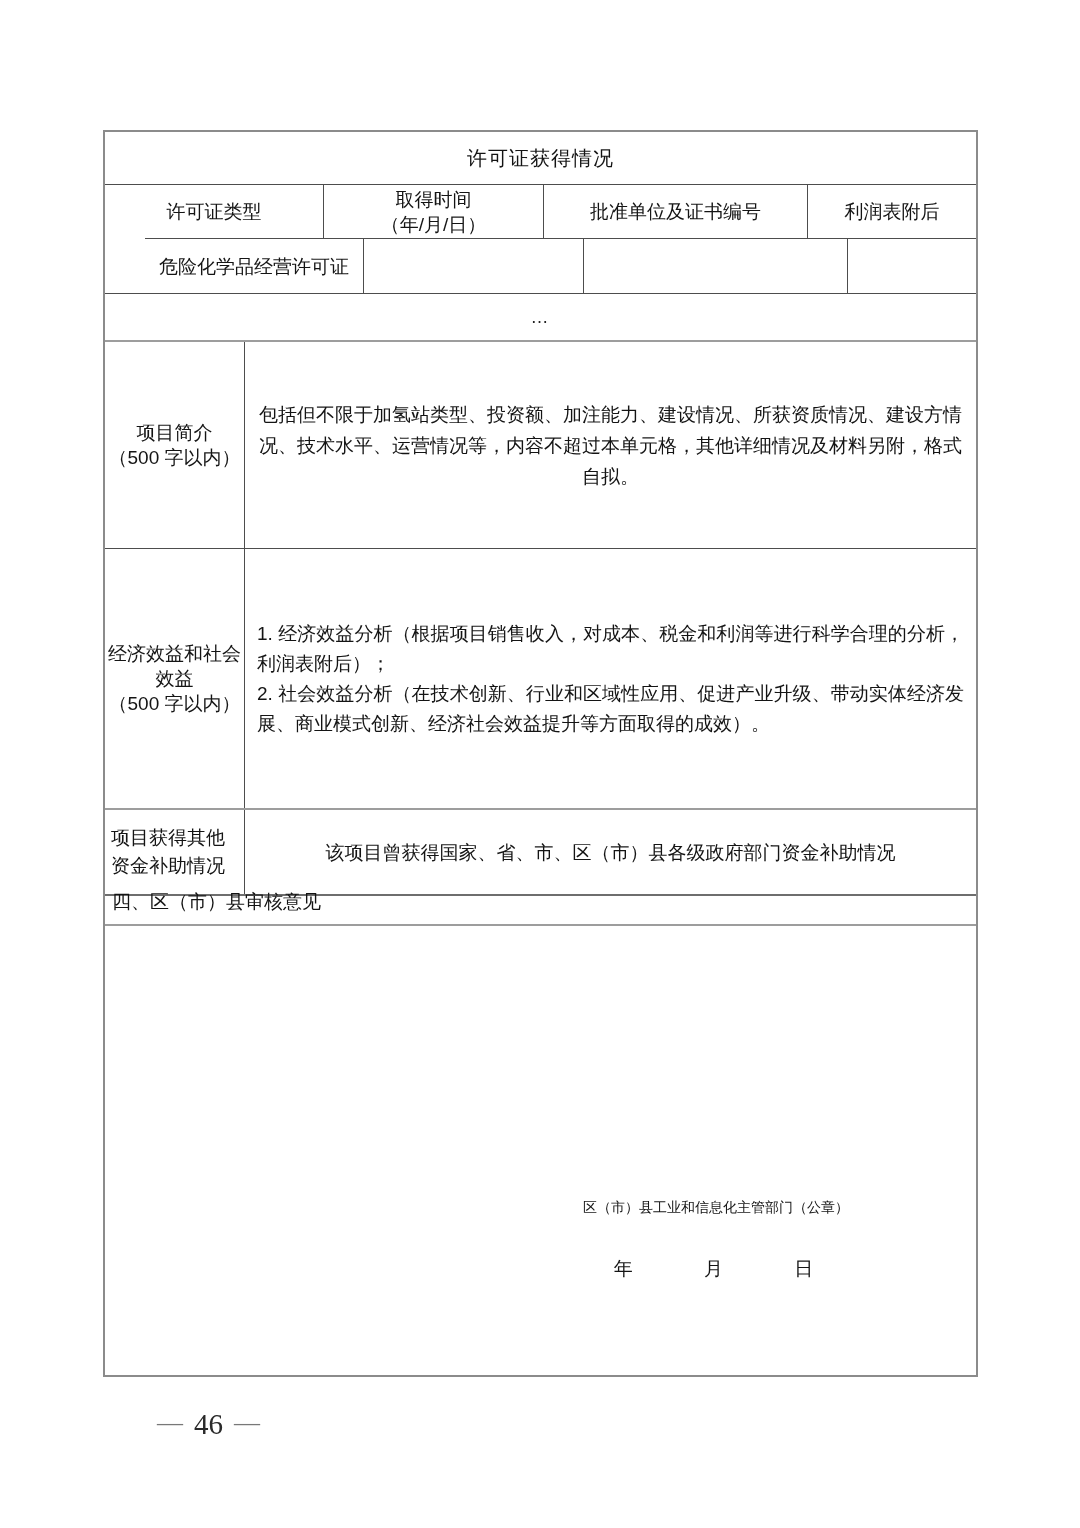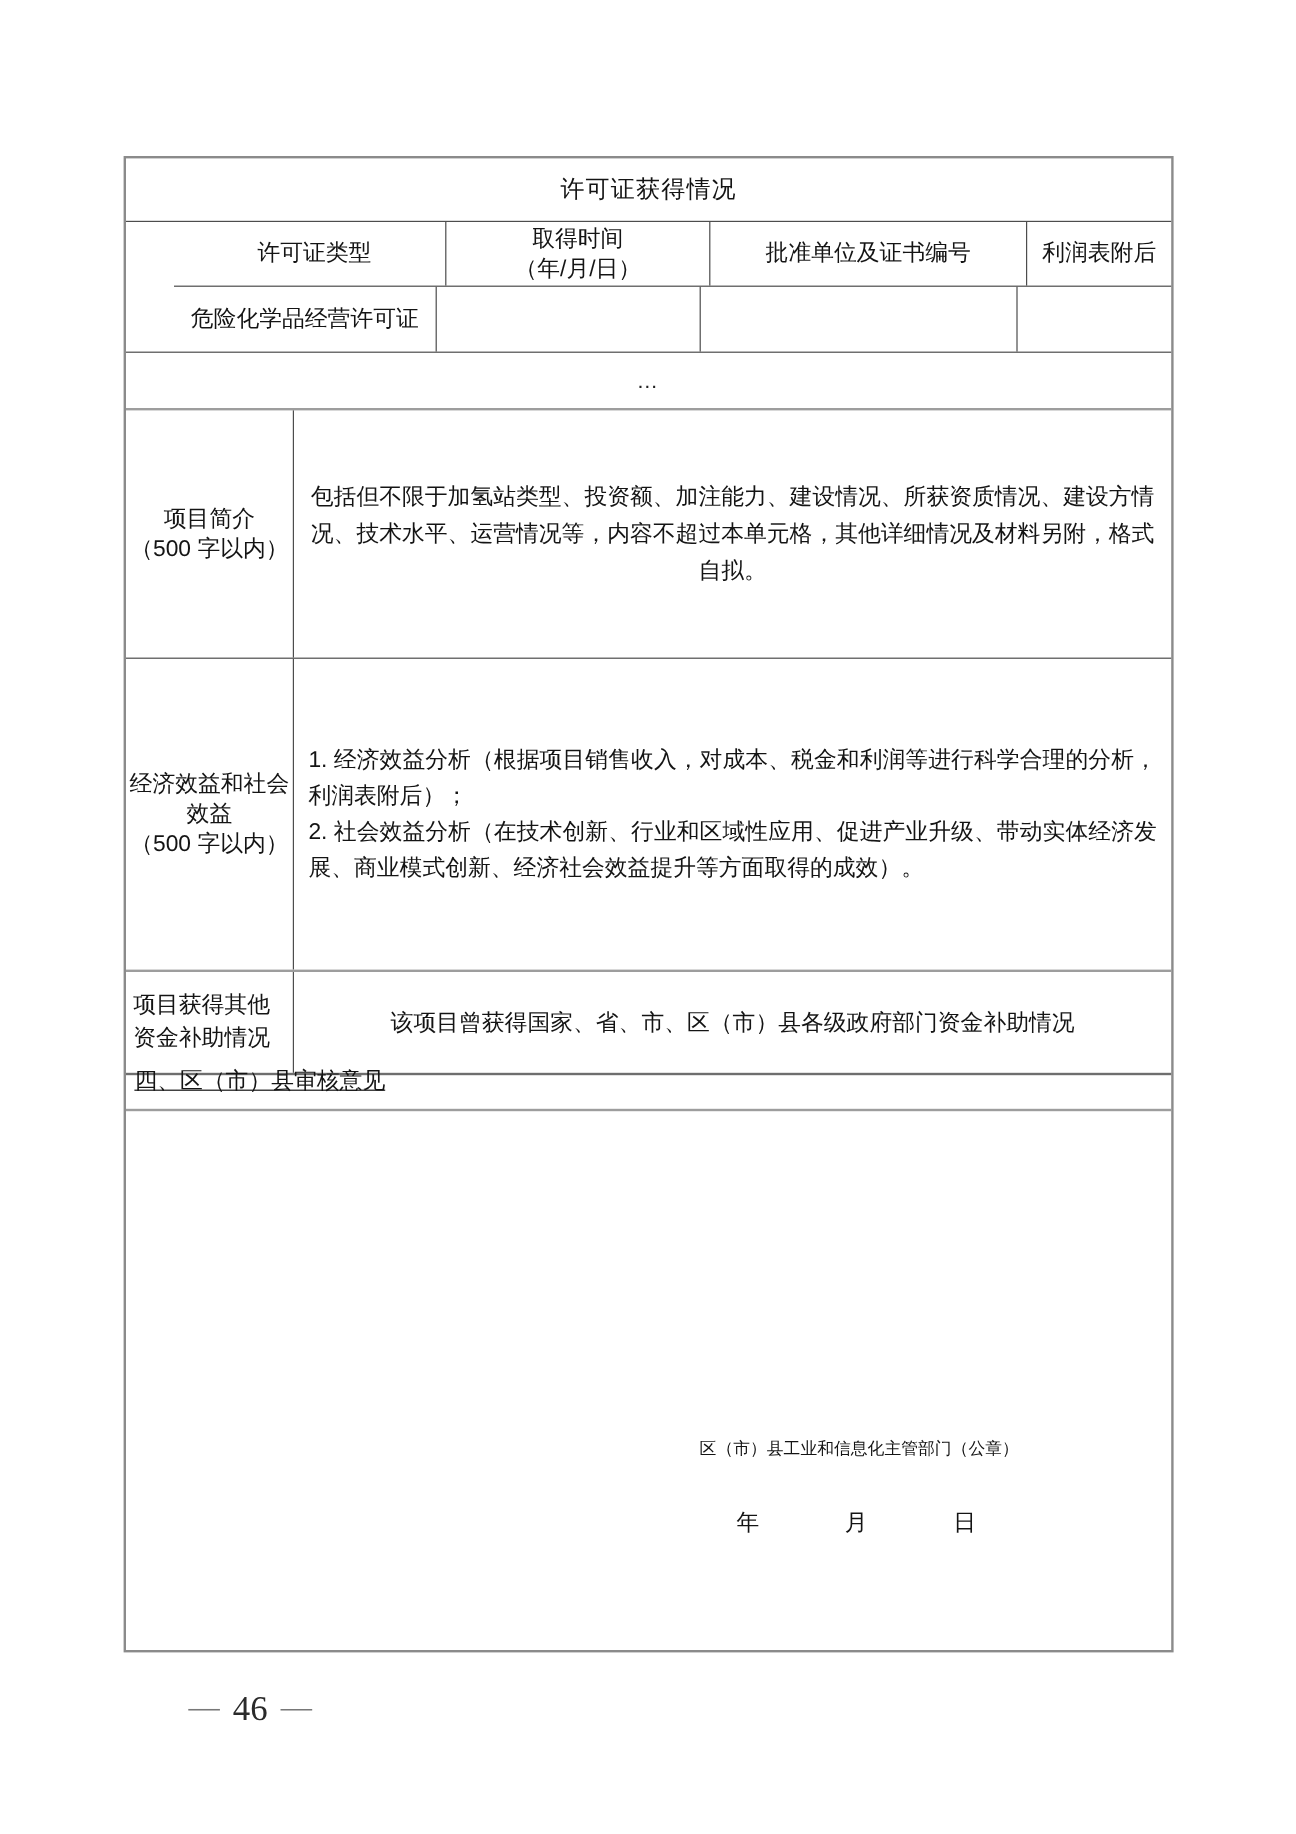--- a/index.html
+++ b/index.html
@@ -22,21 +22,21 @@
     justify-content:center;align-items:center;text-align:center;
     font-size:19px;line-height:25px;
   }
   .vline{border-right:1px solid #4d4d4d;}
   
   .c1{width:219px;} .c2{width:220px;} .c3{width:264px;} .c4{flex:1;}
   
   .lab{width:140px;}
   .con{flex:1;}
   .r-title{height:52px;}
-  .r-head{height:54px;padding-left:48px;}
+  .r-head{height:54px;}
   .r-lic1{height:52px;}
   .r-lic2{height:55px;margin-left:40px;}
   .r-dots{height:47px;}
   .r-intro{height:208px;}
   .r-benefit{height:260px;}
   .r-subsidy{height:86px;}
   .r-audit-head{height:30px;}
   .r-audit-box{flex:1 1 auto;position:relative;}
   .title-cell{font-size:20px;letter-spacing:1px;}
   .dots-cell{justify-content:flex-end;padding-bottom:10px;font-size:18px;letter-spacing:2px;color:#222;}
@@ -48,21 +48,21 @@
     padding:0 12px;font-size:19px;line-height:30px;
     text-align:justify;text-align-last:left;
   }
   .benefit-content div{margin:0;}
   .subsidy-label{
     justify-content:center;align-items:flex-start;text-align:left;
     padding:0 6px;line-height:28px;
   }
   .audit-head-cell{
     flex:1;justify-content:center;align-items:flex-start;text-align:left;
-    padding:0 0 17px 7px;line-height:26px;text-decoration:underline;
+    padding:0 0 17px 7px;line-height:26px;
   }
   .sig-line{position:absolute;left:0;right:1px;top:273px;text-align:center;font-size:14px;}
   .sig-line .shift{position:relative;left:176px;}
   .date-line{position:absolute;left:0;right:0;top:330px;text-align:center;font-size:19px;}
   .date-line .shift{position:relative;left:173px;}
   .date-line .dchar{display:inline-block;margin:0 33px;}
   .page-num{
     position:absolute;left:157px;top:1408px;
     font-family:"Liberation Serif","DejaVu Serif",serif;
     font-size:29px;color:#2a2a2a;display:flex;align-items:center;gap:11px;

